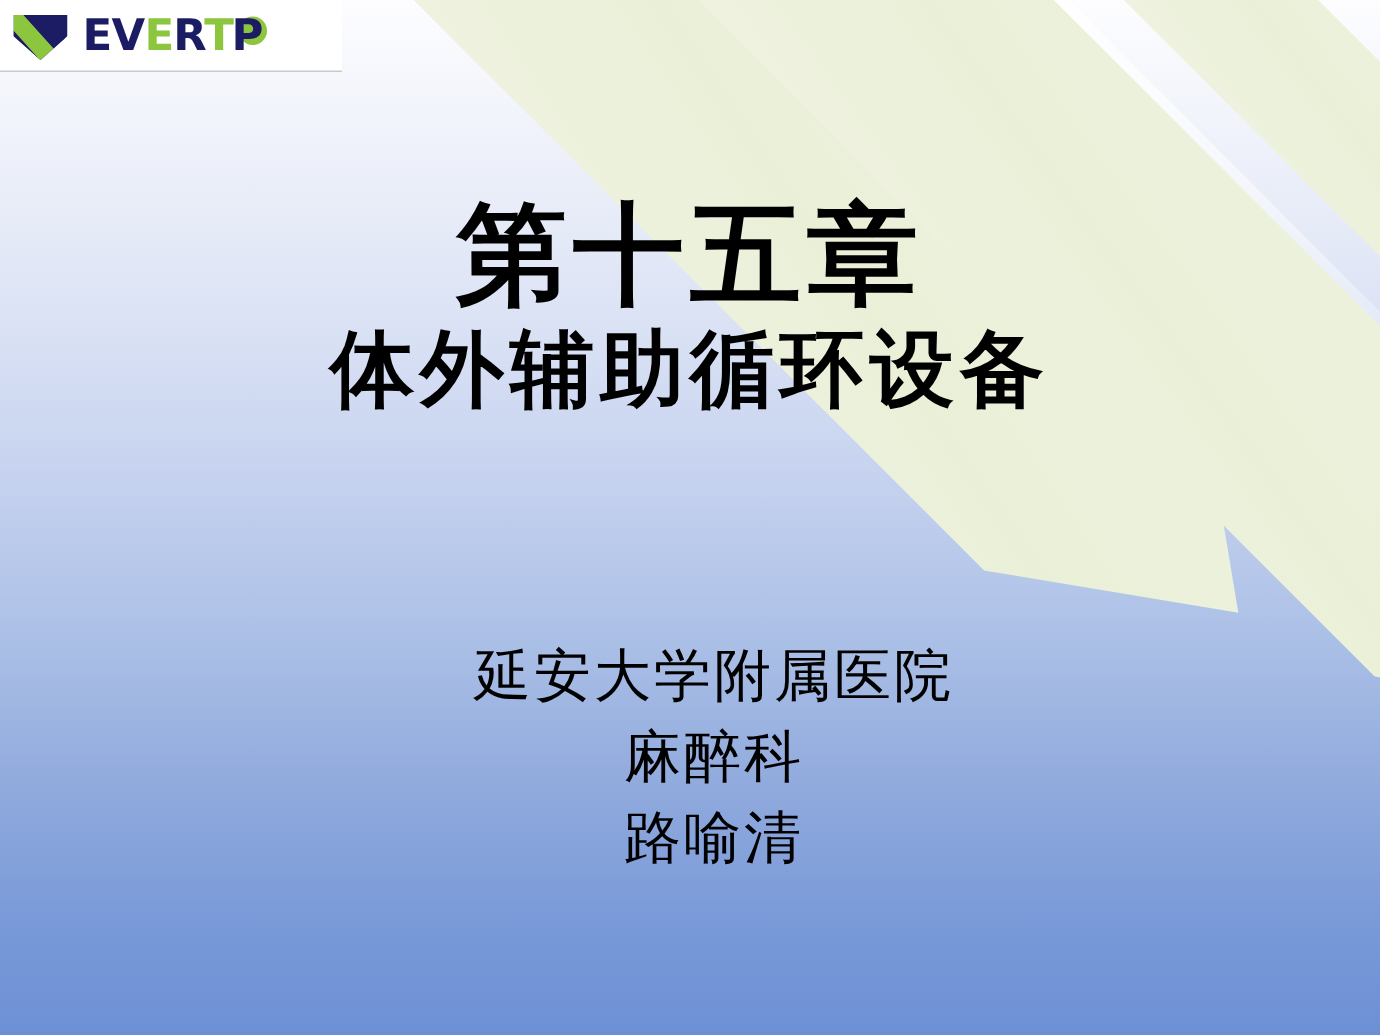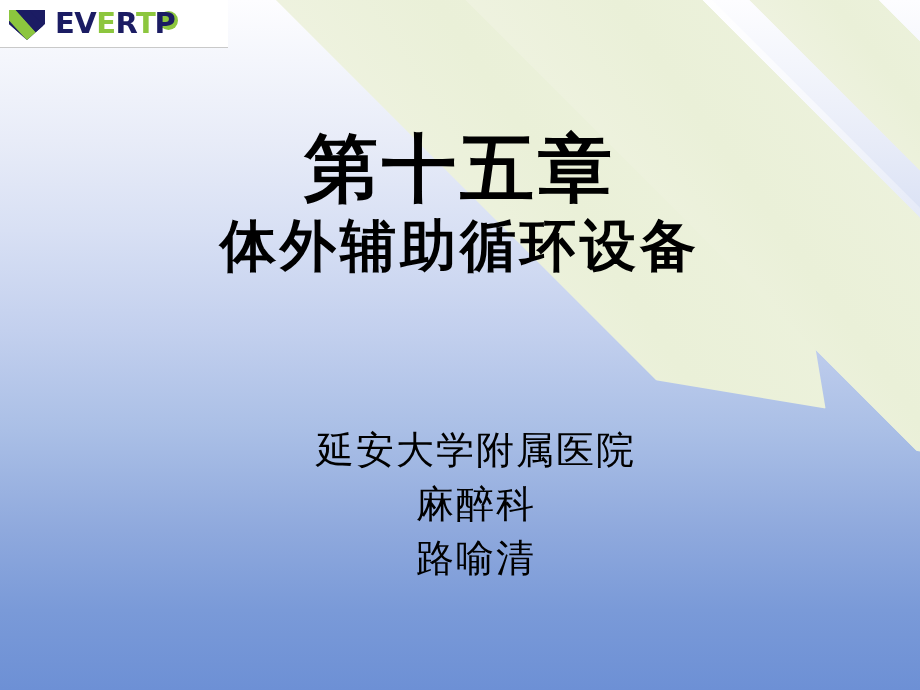--- a/index.html
+++ b/index.html
@@ -140,21 +140,21 @@
   
   .title-block {
     position: absolute;
     left: 0;
     top: 130px;
     width: 920px;
     text-align: center;
     z-index: 5;
   }
   .title-line {
-    font-family: Liberation Serif, serif;
+    font-family: Liberation Sans, sans-serif;
     font-weight: 700;
     color: #000000;
     line-height: 1.08;
     letter-spacing: 4px;
   }
   .title-line-1 { font-size: 74px; }
   .title-line-2 { font-size: 56px; margin-top: 6px; }
 
   .subtitle-block {
     position: absolute;

